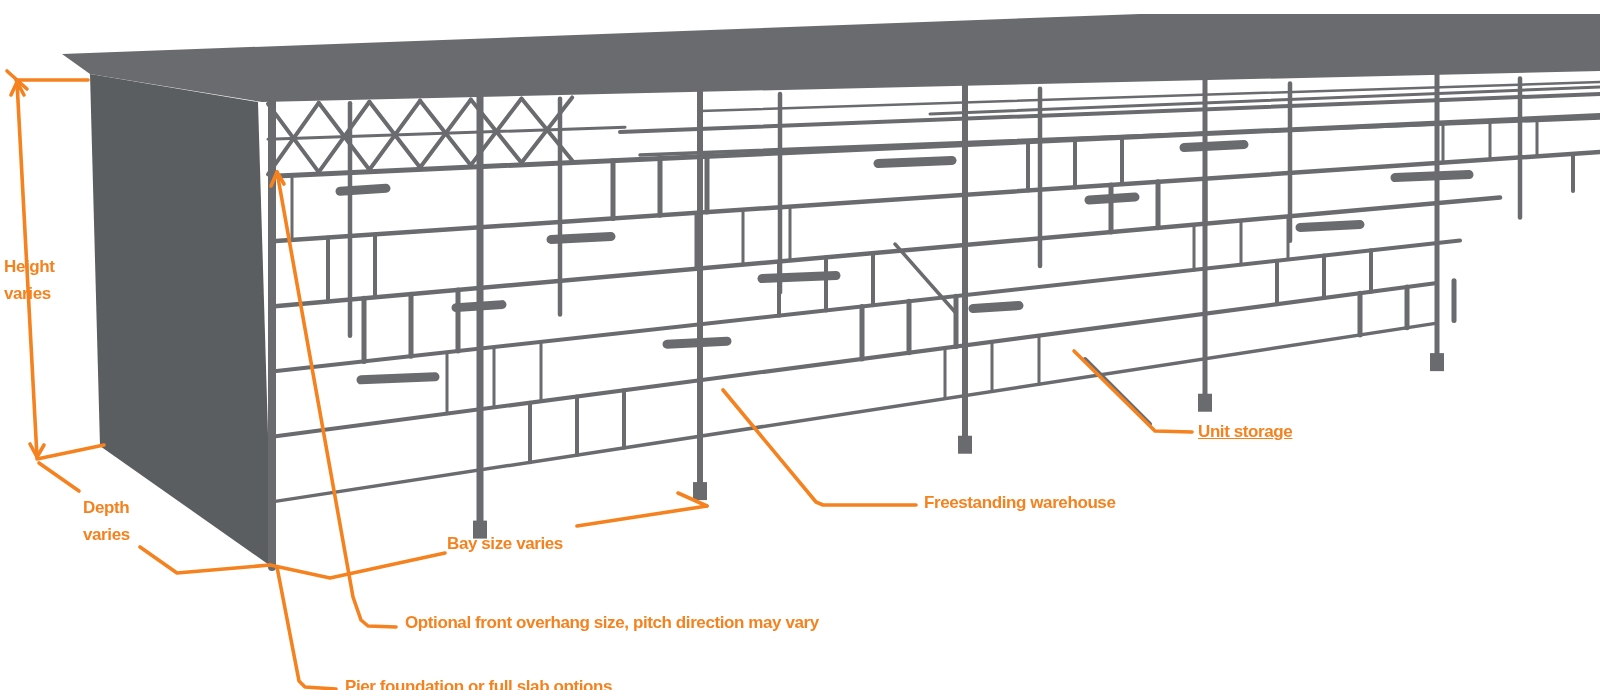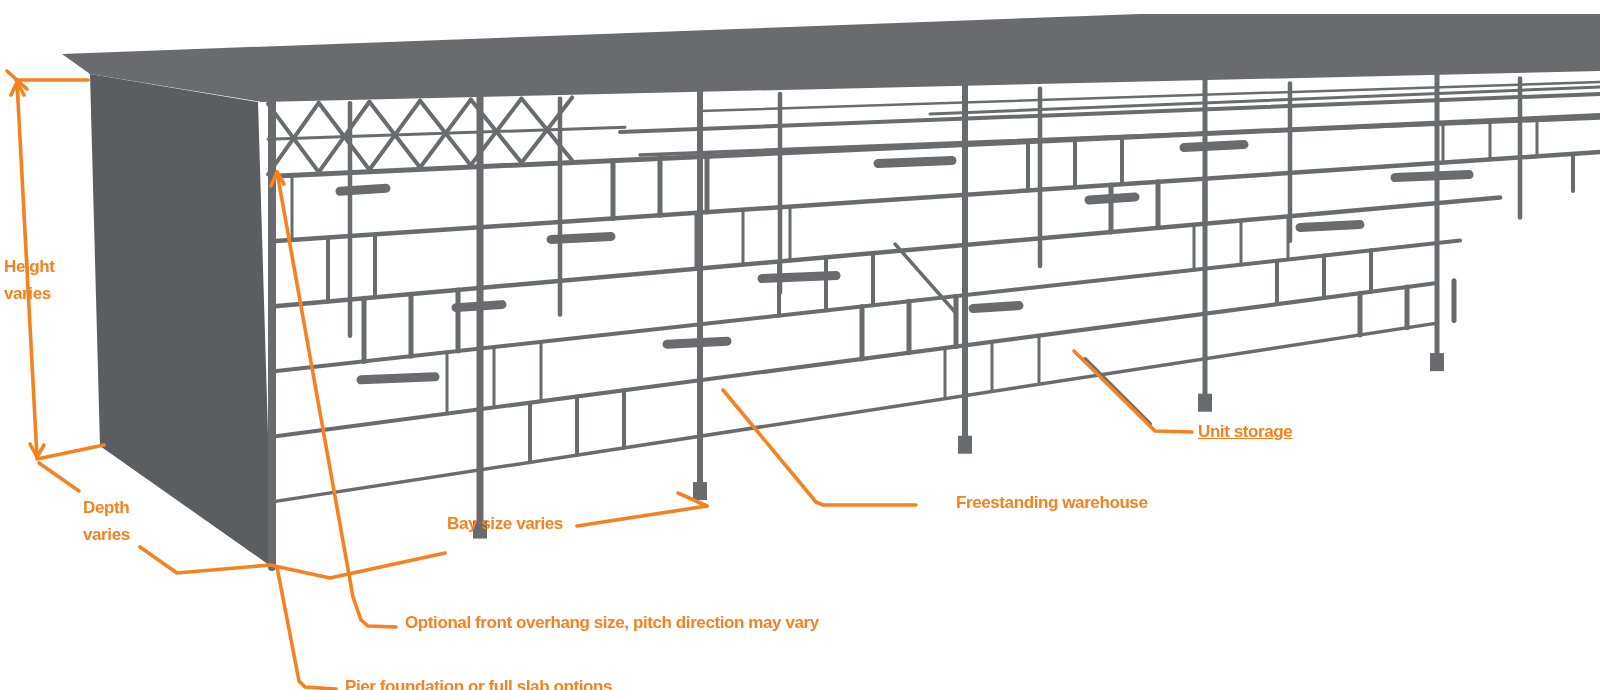--- a/index.html
+++ b/index.html
@@ -17,24 +17,24 @@
     color:var(--orange,#F5821F);
     font-weight:bold;
     font-size:17px;
     letter-spacing:-0.4px;
     line-height:27px;
     white-space:nowrap;
     user-select:none;
   }
   #lbl-height{left:4px;top:239px;}
   #lbl-depth{left:83px;top:480px;}
-  #lbl-bay{left:447px;top:496px;}
+  #lbl-bay{left:447px;top:516px;}
   #lbl-overhang{left:405px;top:595px;}
   #lbl-foundation{left:345px;top:659px;}
-  #lbl-freestanding{left:956px;top:475px;}
+  #lbl-freestanding{left:924px;top:475px;}
   #lbl-unit{left:1198px;top:404px;text-decoration:underline;}
 </style>
 </head>
 <body style="--orange: #F5821F;">
 
 <div class="stage">
 
   <svg id="scene" width="1600" height="690" viewBox="0 0 1600 690">
       <g>
         <polygon points="62,40 1140,0 1600,0 1600,57 262,88 90,60" fill="#696B6E"></polygon>

